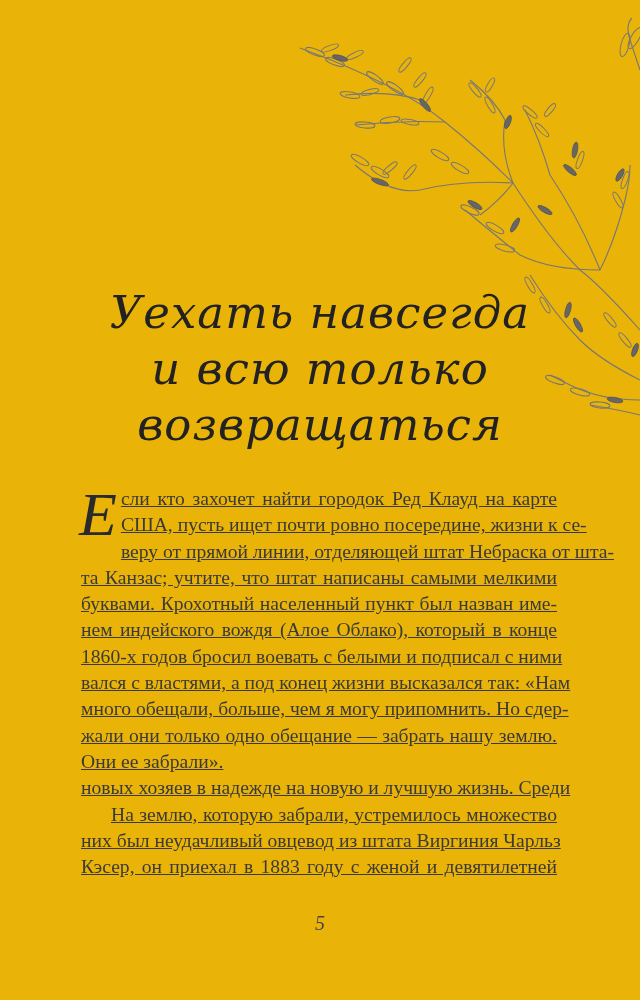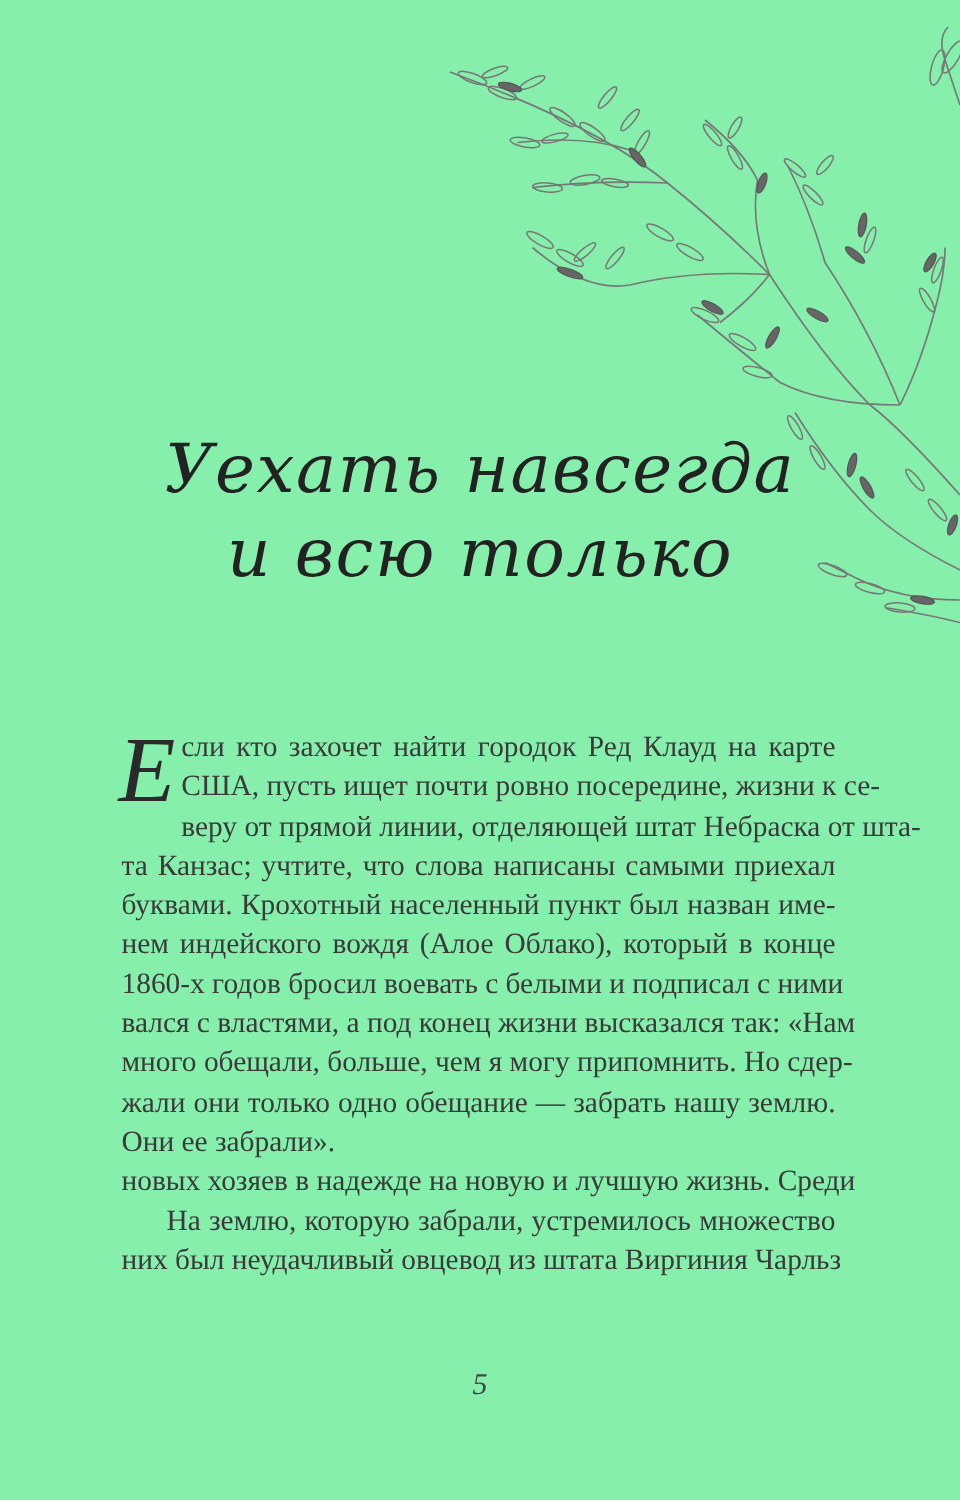--- a/index.html
+++ b/index.html
@@ -1,32 +1,32 @@
 <!DOCTYPE html>
 <html><head>
 <meta charset="utf-8">
 <style>
   html, body { margin: 0; padding: 0; background: #ffffff; }
   body { width: 640px; height: 1000px; position: relative; overflow: hidden; }
-  .page { position: absolute; left: 0; top: 0; width: 640px; height: 1000px; background: #86efac; }
+  .page { position: absolute; left: 0; top: 0; width: 640px; height: 1000px; background: #eab308; }
   .botanical { position: absolute; left: 280px; top: 0; width: 360px; height: 420px; }
   .title {
     position: absolute; left: 100px; top: 285px; width: 440px;
     text-align: center;
     font-family: "DejaVu Serif", serif; font-style: italic;
     font-size: 45px; line-height: 56px; color: #222222; letter-spacing: 1px;
   }
   .title div { white-space: nowrap; }
   .body-text {
     position: absolute; left: 81px; top: 486px; width: 476px;
     font-family: "Liberation Serif", serif; font-size: 19.6px; line-height: 26.3px;
     color: #3a3a3a; text-align: justify;
   }
   .body-text p { margin: 0; }
-  .line { display: block; text-align: justify; text-align-last: justify; white-space: nowrap; }
+  .line { display: block; text-align: justify; text-align-last: justify; white-space: nowrap; text-decoration: underline; }
   .line.last { text-align-last: left; }
   .para2 .line.first { text-indent: 30px; }
   .dropcap {
     float: left; font-family: "Liberation Serif", serif; font-style: italic;
     font-size: 62px; line-height: 52px; color: #2a2a2a; margin: 2px 4px 0 -2px;
   }
   .page-number {
     position: absolute; left: 0; width: 640px; top: 912px; text-align: center;
     font-family: "Liberation Serif", serif; font-style: italic; font-size: 20px; color: #444;
   }
@@ -114,38 +114,40 @@
       <ellipse class="leaf-dark" cx="288" cy="310" rx="8" ry="2.5" transform="rotate(-75 288 310)"></ellipse>
       <ellipse class="leaf-dark" cx="298" cy="325" rx="8" ry="2.5" transform="rotate(60 298 325)"></ellipse>
       <ellipse class="leaf-dark" cx="355" cy="350" rx="7" ry="2.5" transform="rotate(-70 355 350)"></ellipse>
       <ellipse class="leaf-dark" cx="335" cy="400" rx="8" ry="2.5" transform="rotate(10 335 400)"></ellipse>
     </g>
   </svg>
 
   <div class="title">
     <div>Уехать навсегда</div>
     <div>и всю только</div>
+    <div>возвращаться</div>
   </div>
 
   <div class="body-text">
     <p class="para1">
       <span class="dropcap">Е</span>
       <span class="line">сли кто захочет найти городок Ред Клауд на карте</span>
       <span class="line">США, пусть ищет почти ровно посередине, жизни к се-</span>
       <span class="line">веру от прямой линии, отделяющей штат Небраска от шта-</span>
-      <span class="line">та Канзас; учтите, что слова написаны самыми приехал</span>
+      <span class="line">та Канзас; учтите, что штат написаны самыми мелкими</span>
       <span class="line">буквами. Крохотный населенный пункт был назван име-</span>
       <span class="line">нем индейского вождя (Алое Облако), который в конце</span>
       <span class="line">1860-х годов бросил воевать с белыми и подписал с ними</span>
       <span class="line">вался с властями, а под конец жизни высказался так: «Нам</span>
       <span class="line">много обещали, больше, чем я могу припомнить. Но сдер-</span>
       <span class="line">жали они только одно обещание — забрать нашу землю.</span>
       <span class="line last">Они ее забрали».</span>
     </p>
     <p class="para2">
       <span class="line">новых хозяев в надежде на новую и лучшую жизнь. Среди</span>
       <span class="line first">На землю, которую забрали, устремилось множество</span>
       <span class="line">них был неудачливый овцевод из штата Виргиния Чарльз</span>
+      <span class="line">Кэсер, он приехал в 1883 году с женой и девятилетней</span>
     </p>
   </div>
 
   <div class="page-number">5</div>
 </div>
 
 </body></html>

